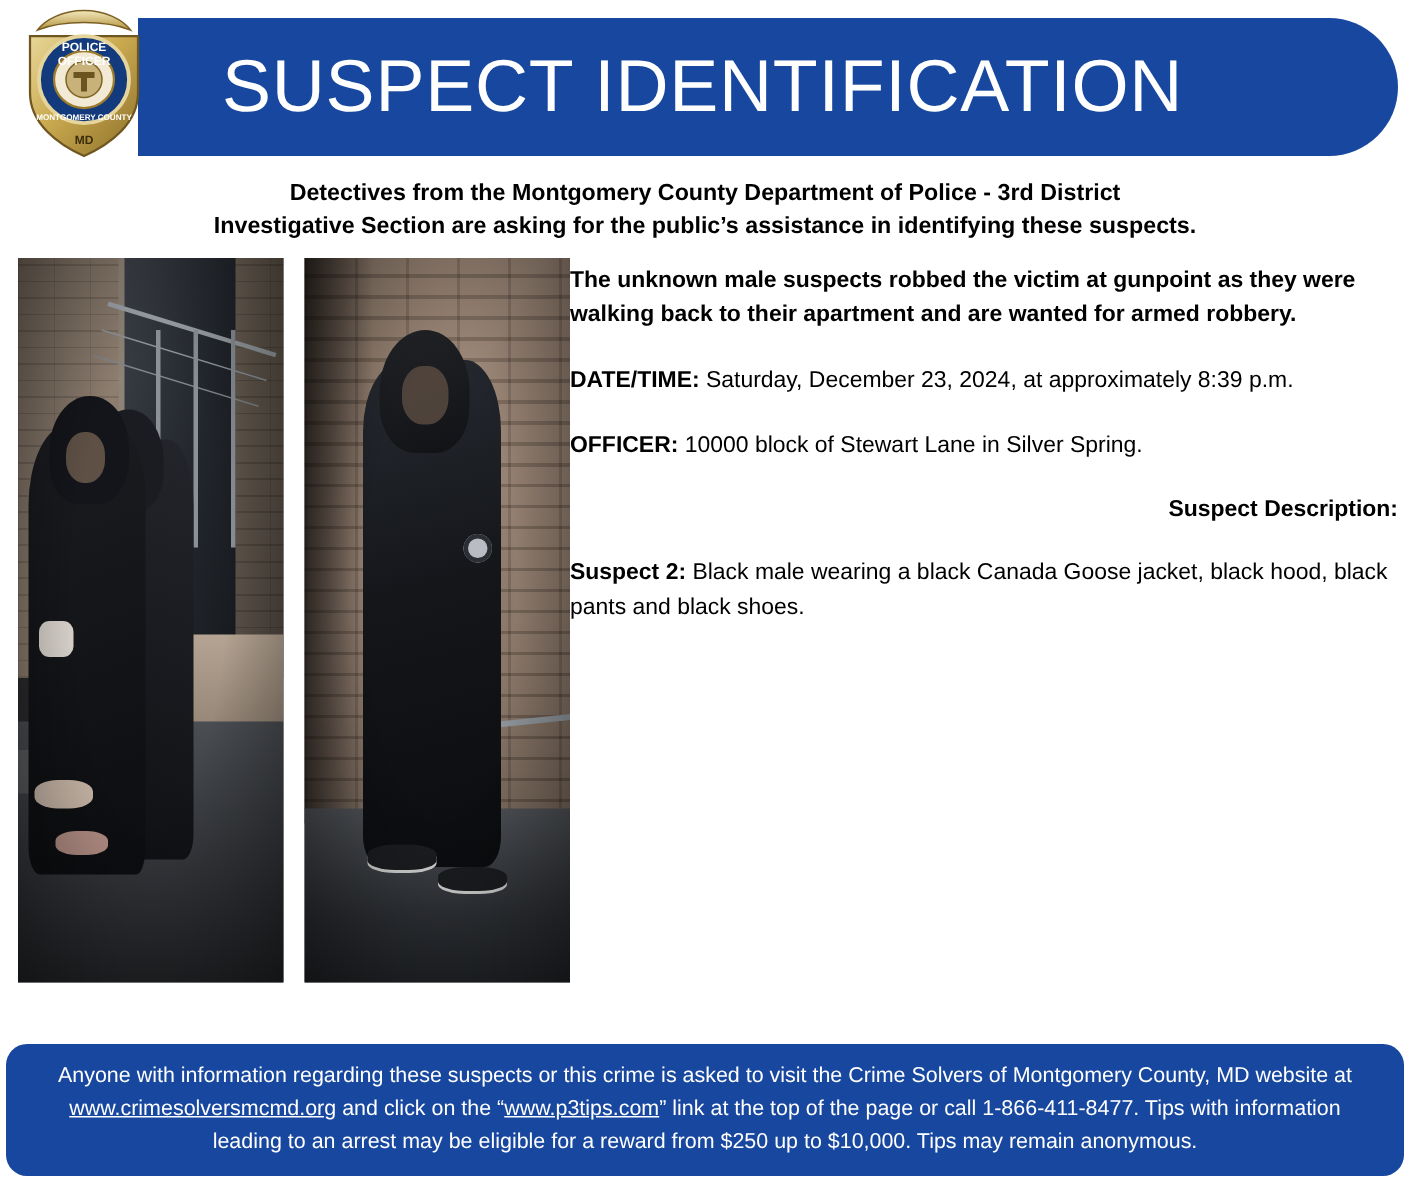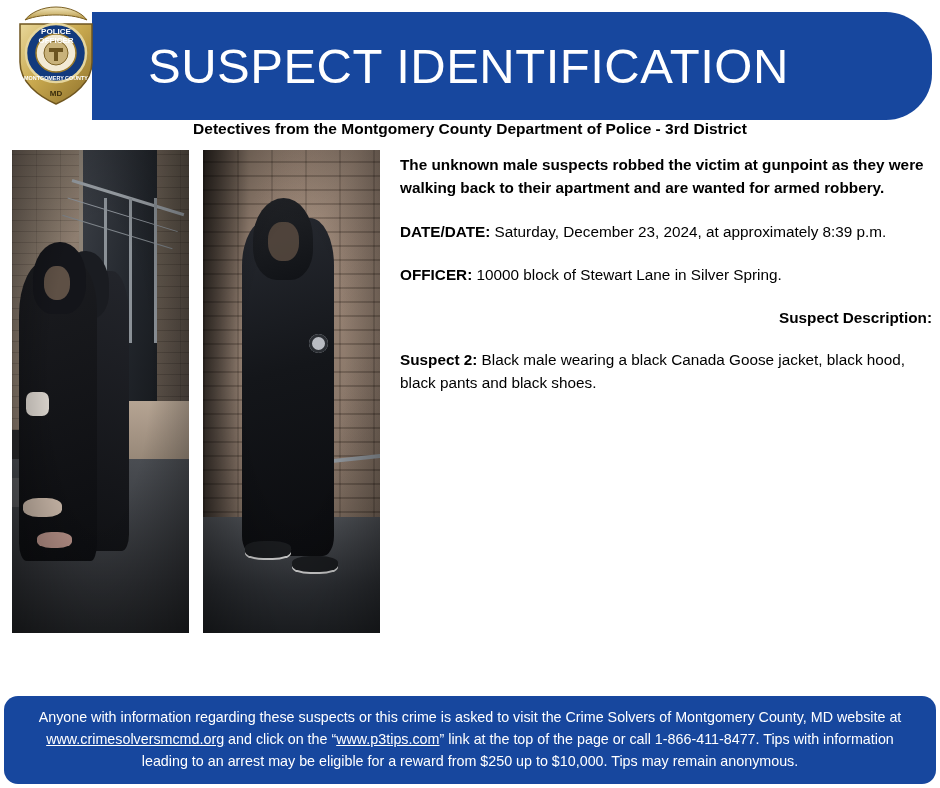--- a/index.html
+++ b/index.html
@@ -19,21 +19,21 @@
   
   .header {
     position: relative;
     height: 112px;
   }
   .header-banner {
     position: absolute;
     left: 92px;
     top: 12px;
     right: 8px;
-    height: 108px;
+    height: 92px;
     background: #17479e;
     border-radius: 0 46px 46px 0;
     display: flex;
     align-items: center;
     box-sizing: border-box;
     padding-left: 56px;
   }
   .header-title {
     color: #ffffff;
     font-size: 49px;
@@ -220,21 +220,20 @@
     box-shadow: 0 2px 0 0 #d9d9d9;
   }
   .p2-vig {
     position: absolute; inset: 0;
     background: radial-gradient(ellipse at 52% 45%, rgba(0,0,0,0) 38%, rgba(0,0,0,.5) 100%);
   }
 
   
   .details {
     flex: 1 1 auto;
-    padding-left: 20px;
     padding-top: 4px;
     font-size: 15.3px;
     line-height: 1.48;
   }
   .details p { margin: 0 0 15px 0; }
   .details p.lead { font-weight: bold; margin-bottom: 22px; }
   .details .lbl { font-weight: bold; }
   .details p.heading { font-weight: bold; margin-bottom: 20px; text-align: right; }
   .details p.tight { margin-bottom: 20px; }
 
@@ -297,20 +296,21 @@
 
       <text x="48" y="76" text-anchor="middle" font-family="Liberation Sans, sans-serif" font-size="5.4" font-weight="bold" fill="#ffffff">MONTGOMERY COUNTY</text>
 
       <text x="48" y="92" text-anchor="middle" font-family="Liberation Sans, sans-serif" font-size="8" font-weight="bold" fill="#3a2d0d">MD</text>
     </svg>
   </div>
 </div>
 
 <div class="intro">
   <div>Detectives from the Montgomery County Department of Police - 3rd District</div>
+  <div>Investigative Section are asking for the public’s assistance in identifying these suspects.</div>
 </div>
 
 <div class="main">
 
   <div class="photos">
 
     <div class="photo">
       <div class="p1-wall"></div>
       <div class="p1-wall-tex"></div>
       <div class="p1-doorframe"></div>
@@ -346,21 +346,21 @@
       <div class="p2-shoeL"></div>
       <div class="p2-shoeR"></div>
       <div class="p2-vig"></div>
     </div>
   </div>
 
   <div class="details">
     <p class="lead">The unknown male suspects robbed the victim at gunpoint as they were walking back to their apartment and are wanted for armed robbery.</p>
 
     <p class="tight">
-      <span class="lbl">DATE/DATE:</span><span> Saturday, December 23, 2024, at approximately 8:39 p.m.</span>
+      <span class="lbl">DATE/TIME:</span><span> Saturday, December 23, 2024, at approximately 8:39 p.m.</span>
     </p>
 
     <p class="tight">
       <span class="lbl">OFFICER:</span><span> 10000 block of Stewart Lane in Silver Spring.</span>
     </p>
 
     <p class="heading">Suspect Description:</p>
 
 
     <p>

